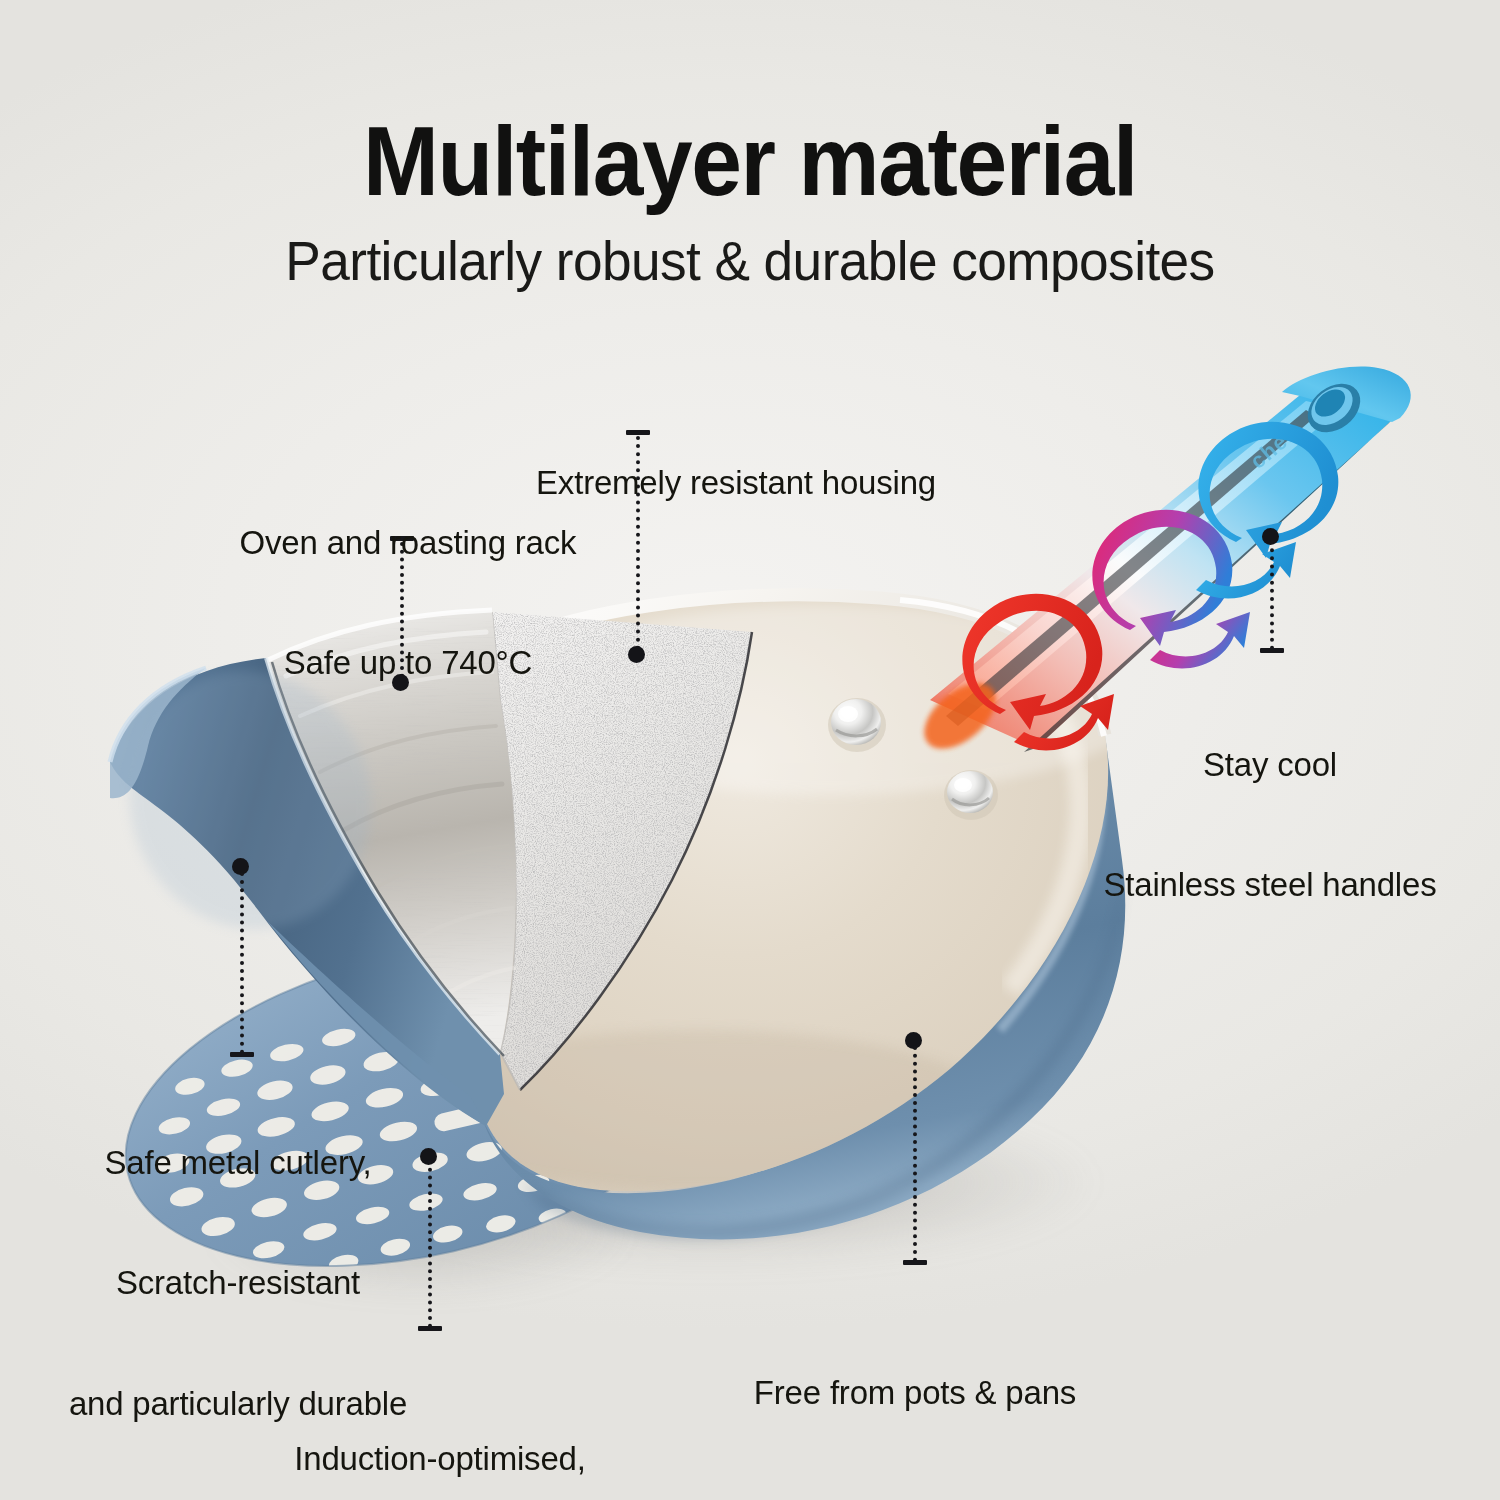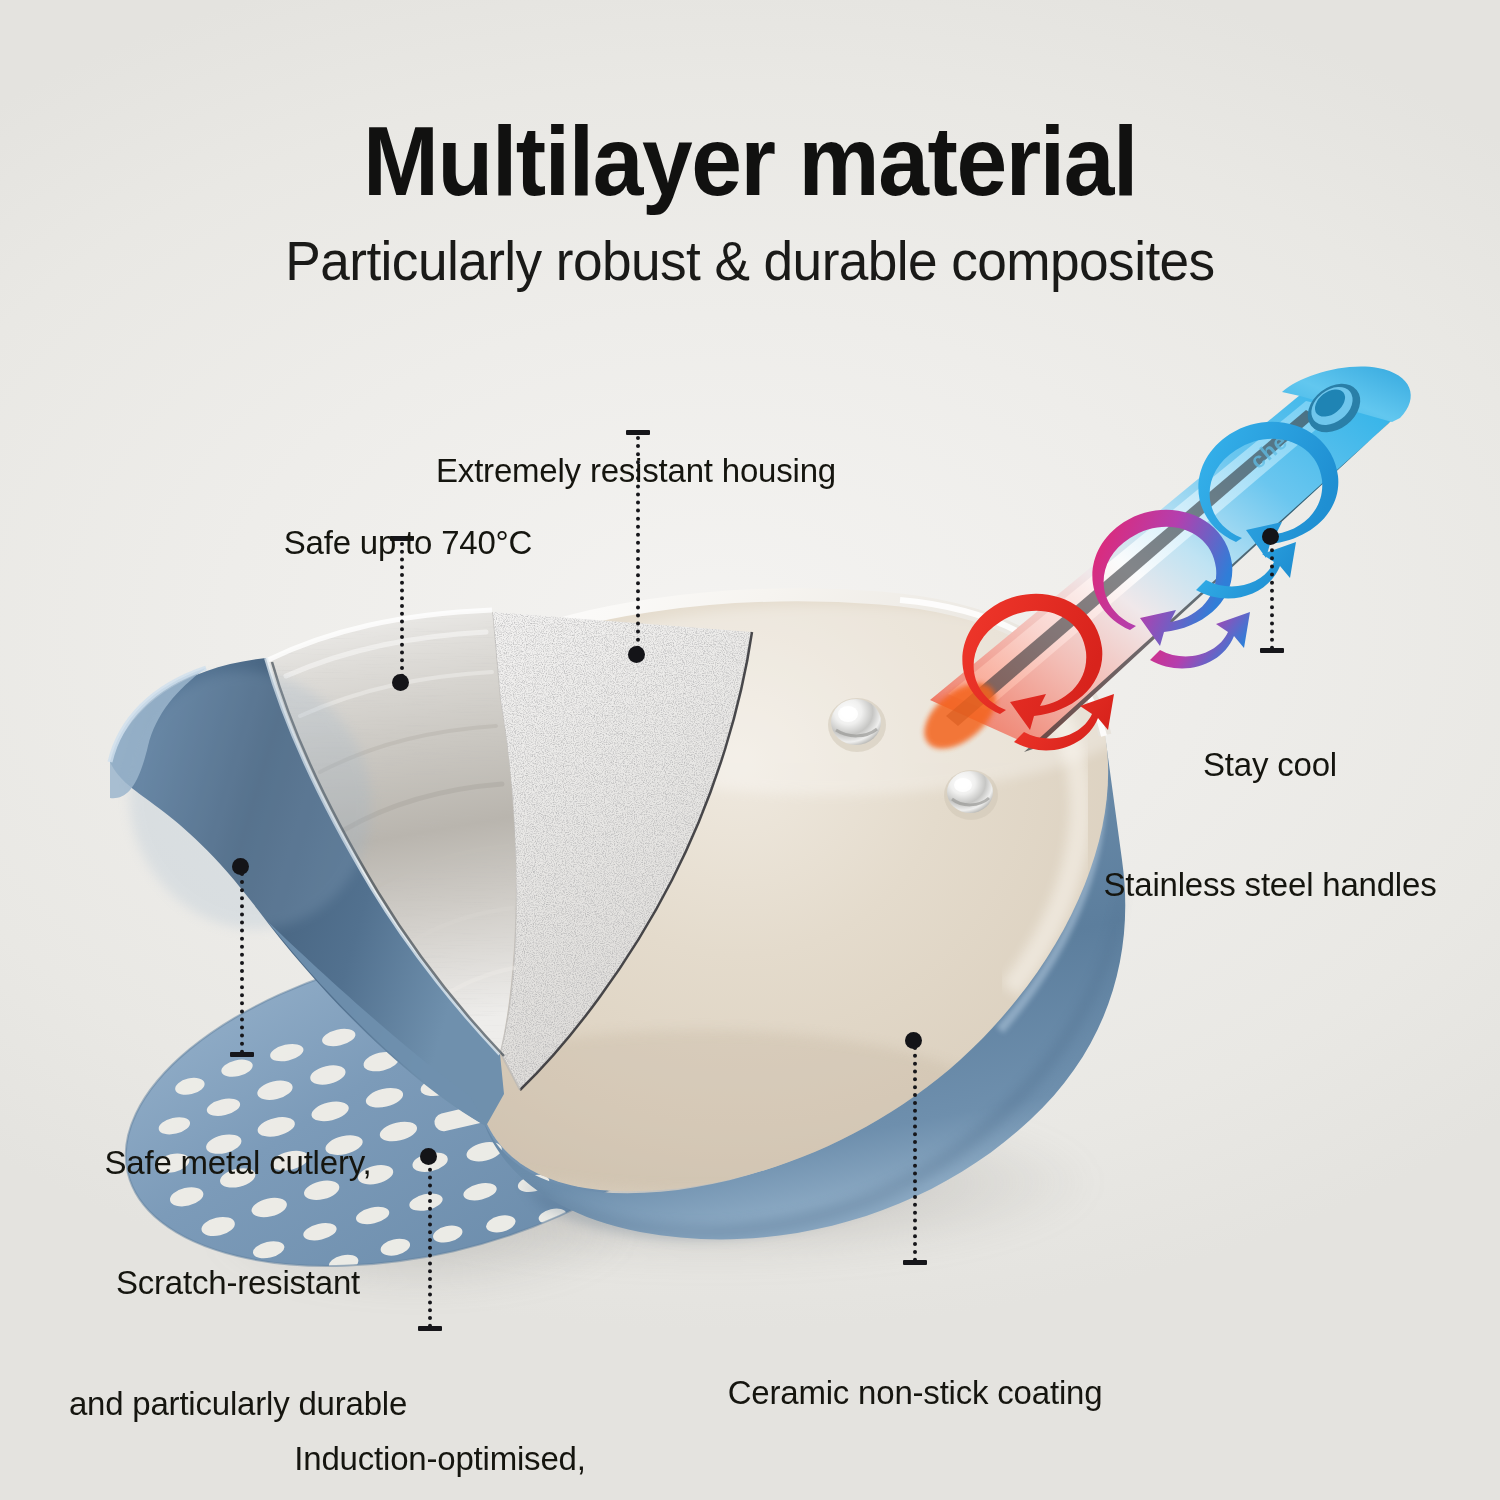--- a/index.html
+++ b/index.html
@@ -482,42 +482,42 @@
   <div class="tick" style="left:230px;top:1052px;width:24px;"></div>
 
   <div class="enddot" style="left:420px;top:1148px;"></div>
   <div class="leader" style="left:428px;top:1160px;height:168px;"></div>
   <div class="tick" style="left:418px;top:1326px;width:24px;"></div>
 
   <div class="enddot" style="left:905px;top:1032px;"></div>
   <div class="leader" style="left:913px;top:1046px;height:216px;"></div>
   <div class="tick" style="left:903px;top:1260px;width:24px;"></div>
 
-  <div class="label c" style="left:336px;top:370px;width:600px;">
+  <div class="label c" style="left:336px;top:382px;width:600px;text-align:right;">
     <div>Extremely resistant housing</div>
   </div>
 
   <div class="label c" style="left:128px;top:442px;width:560px;">
+    <div>Oven and roasting rack</div>
     <div>Safe up to 740°C</div>
   </div>
 
   <div class="label c" style="left:972px;top:664px;width:596px;">
     <div>Stay cool</div>
     <div>Stainless steel handles</div>
   </div>
 
   <div class="label c" style="left:-12px;top:1062px;width:500px;">
     <div>Safe metal cutlery,</div>
     <div>Scratch-resistant</div>
     <div>and particularly durable</div>
   </div>
 
   <div class="label c" style="left:180px;top:1358px;width:520px;">
     <div>Induction-optimised,</div>
     
   </div>
 
   <div class="label c" style="left:645px;top:1292px;width:540px;">
-    <div>Ceramic non-stick coating</div>
     <div>Free from pots &amp; pans</div>
   </div>
 
 </div>
 
 </body></html>

